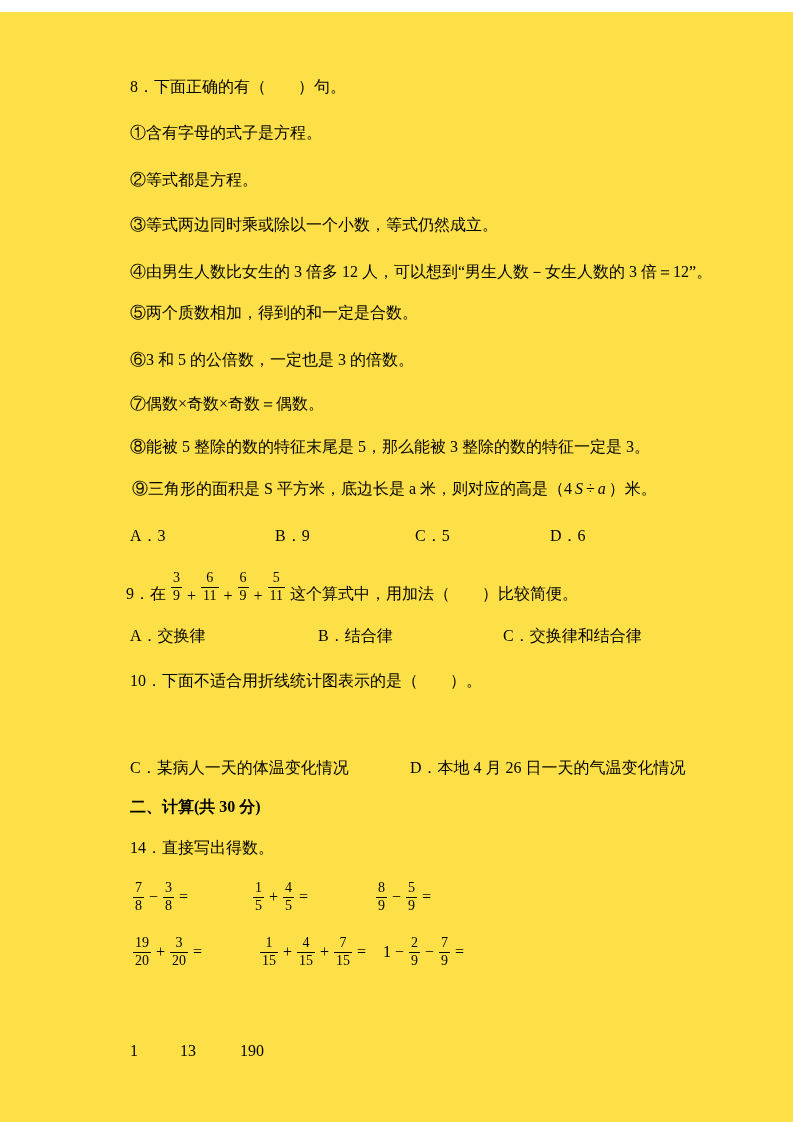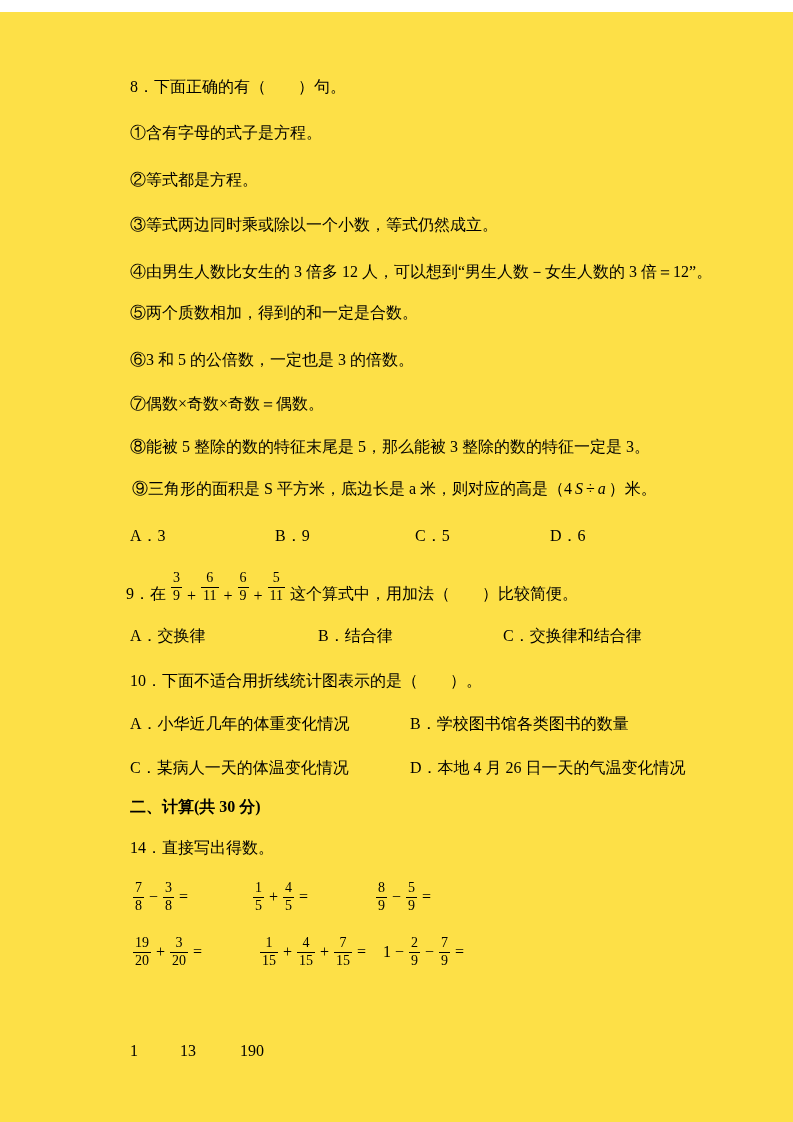--- a/index.html
+++ b/index.html
@@ -104,24 +104,20 @@
     </div>
 
   <div class="opt-row" style="top:613px">
     <span style="left:130px">A．交换律</span>
     <span style="left:318px">B．结合律</span>
     <span style="left:503px">C．交换律和结合律</span>
   </div>
 
   <div class="line" style="top:658px">10．下面不适合用折线统计图表示的是（　　）。</div>
 
-  <div class="opt-row" style="top:701px">
-    <span style="left:130px">A．小华近几年的体重变化情况</span>
-    <span style="left:410px">B．学校图书馆各类图书的数量</span>
-  </div>
   <div class="opt-row" style="top:745px">
     <span style="left:130px">C．某病人一天的体温变化情况</span>
     <span style="left:410px">D．本地 4 月 26 日一天的气温变化情况</span>
   </div>
 
   <div class="line heading" style="top:784px">二、计算(共 30 分)</div>
 
   <div class="line" style="top:825px">14．直接写出得数。</div>
 
   <div class="expr-row" style="top:863px">

